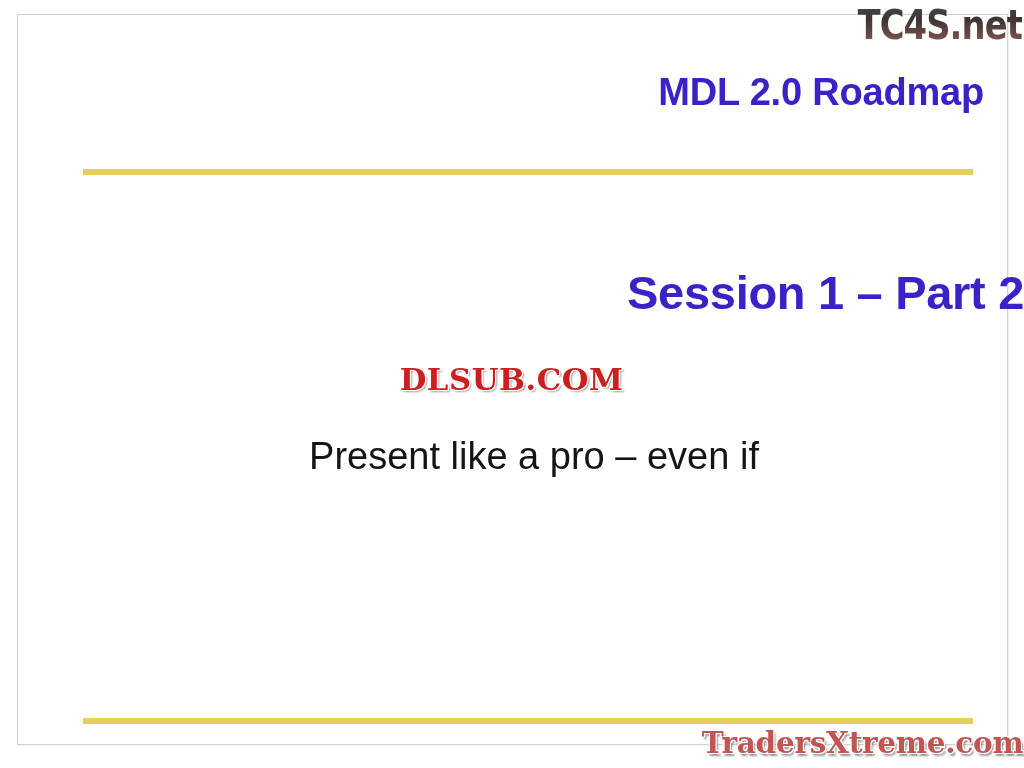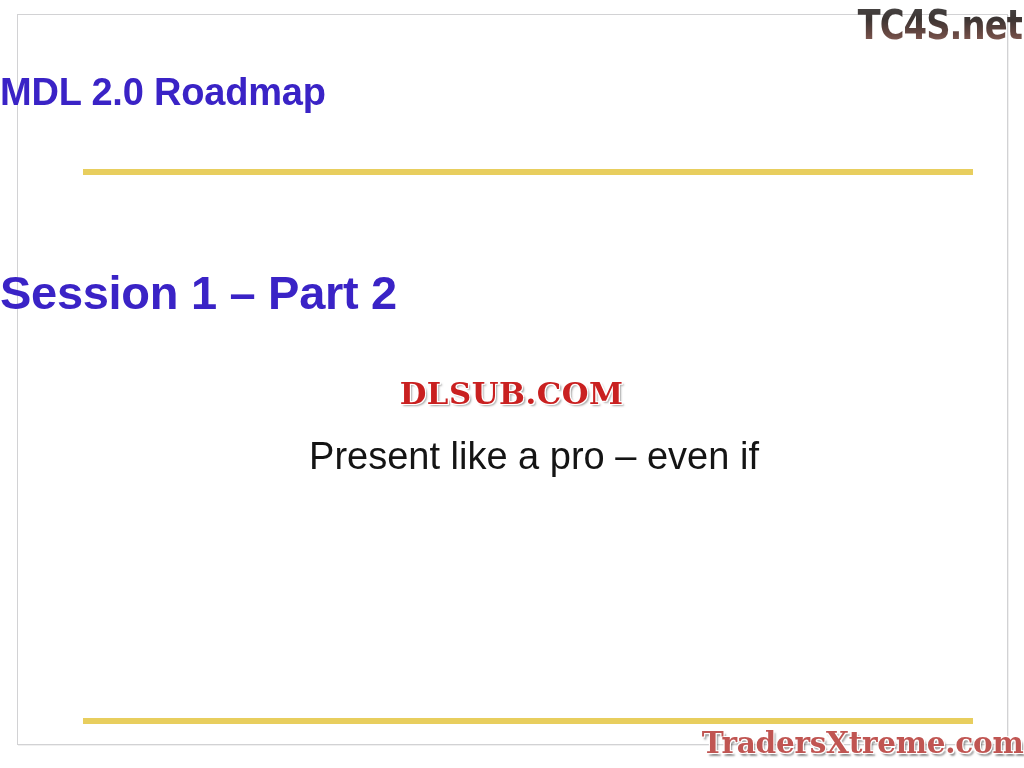--- a/index.html
+++ b/index.html
@@ -27,21 +27,21 @@
     box-sizing: border-box;
     box-shadow: 1px 1px 0 0 rgba(0,0,0,0.06);
   }
 
   
   #slide-title {
     position: absolute;
     left: 0;
     top: 72px;
     width: 984px;
-    text-align: left;
+    text-align: right;
     font-size: 38px;
     font-weight: bold;
     color: #3A23C6;
     letter-spacing: -0.2px;
     line-height: 1.1;
     white-space: nowrap;
   }
 
   
   .gold-rule {
@@ -53,34 +53,34 @@
   }
   #gold-rule-top  { top: 154px; }
   #gold-rule-bottom { top: 703px; }
 
   
   #session-heading {
     position: absolute;
     left: 0;
     top: 267px;
     width: 1024px;
-    text-align: left;
+    text-align: right;
     font-size: 47px;
     font-weight: bold;
     color: #3A23C6;
     line-height: 1.1;
     letter-spacing: -0.3px;
     white-space: nowrap;
   }
 
   
   #dlsub-watermark {
     position: absolute;
     left: 0;
-    top: 377px;
+    top: 363px;
     width: 1024px;
     text-align: center;
     pointer-events: none;
   }
   #dlsub-watermark .wm-text {
     display: inline-block;
     font-family: "DejaVu Serif", serif;
     font-size: 29px;
     font-weight: bold;
     font-style: normal;

